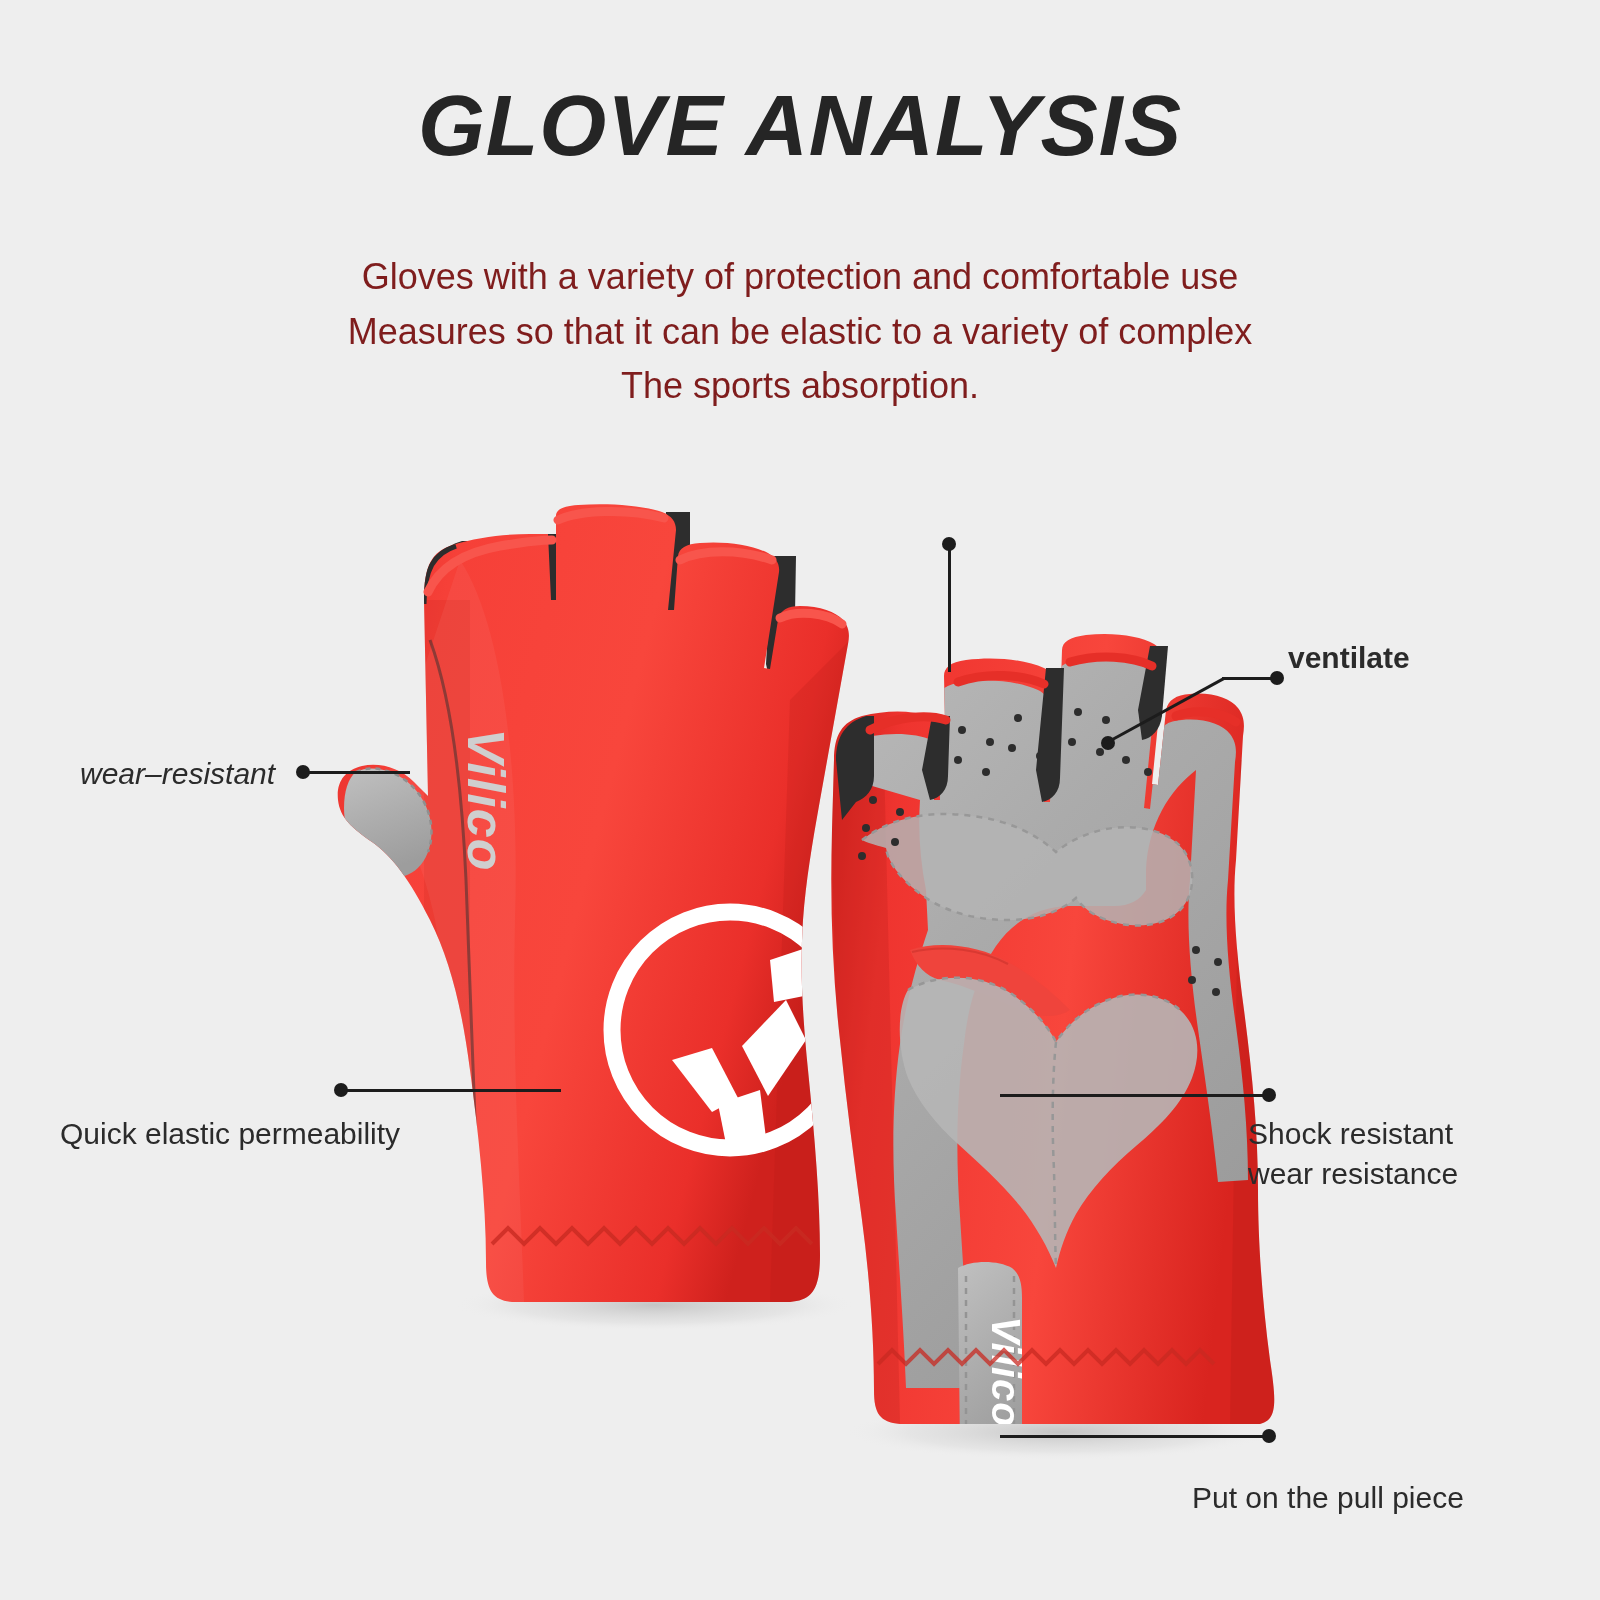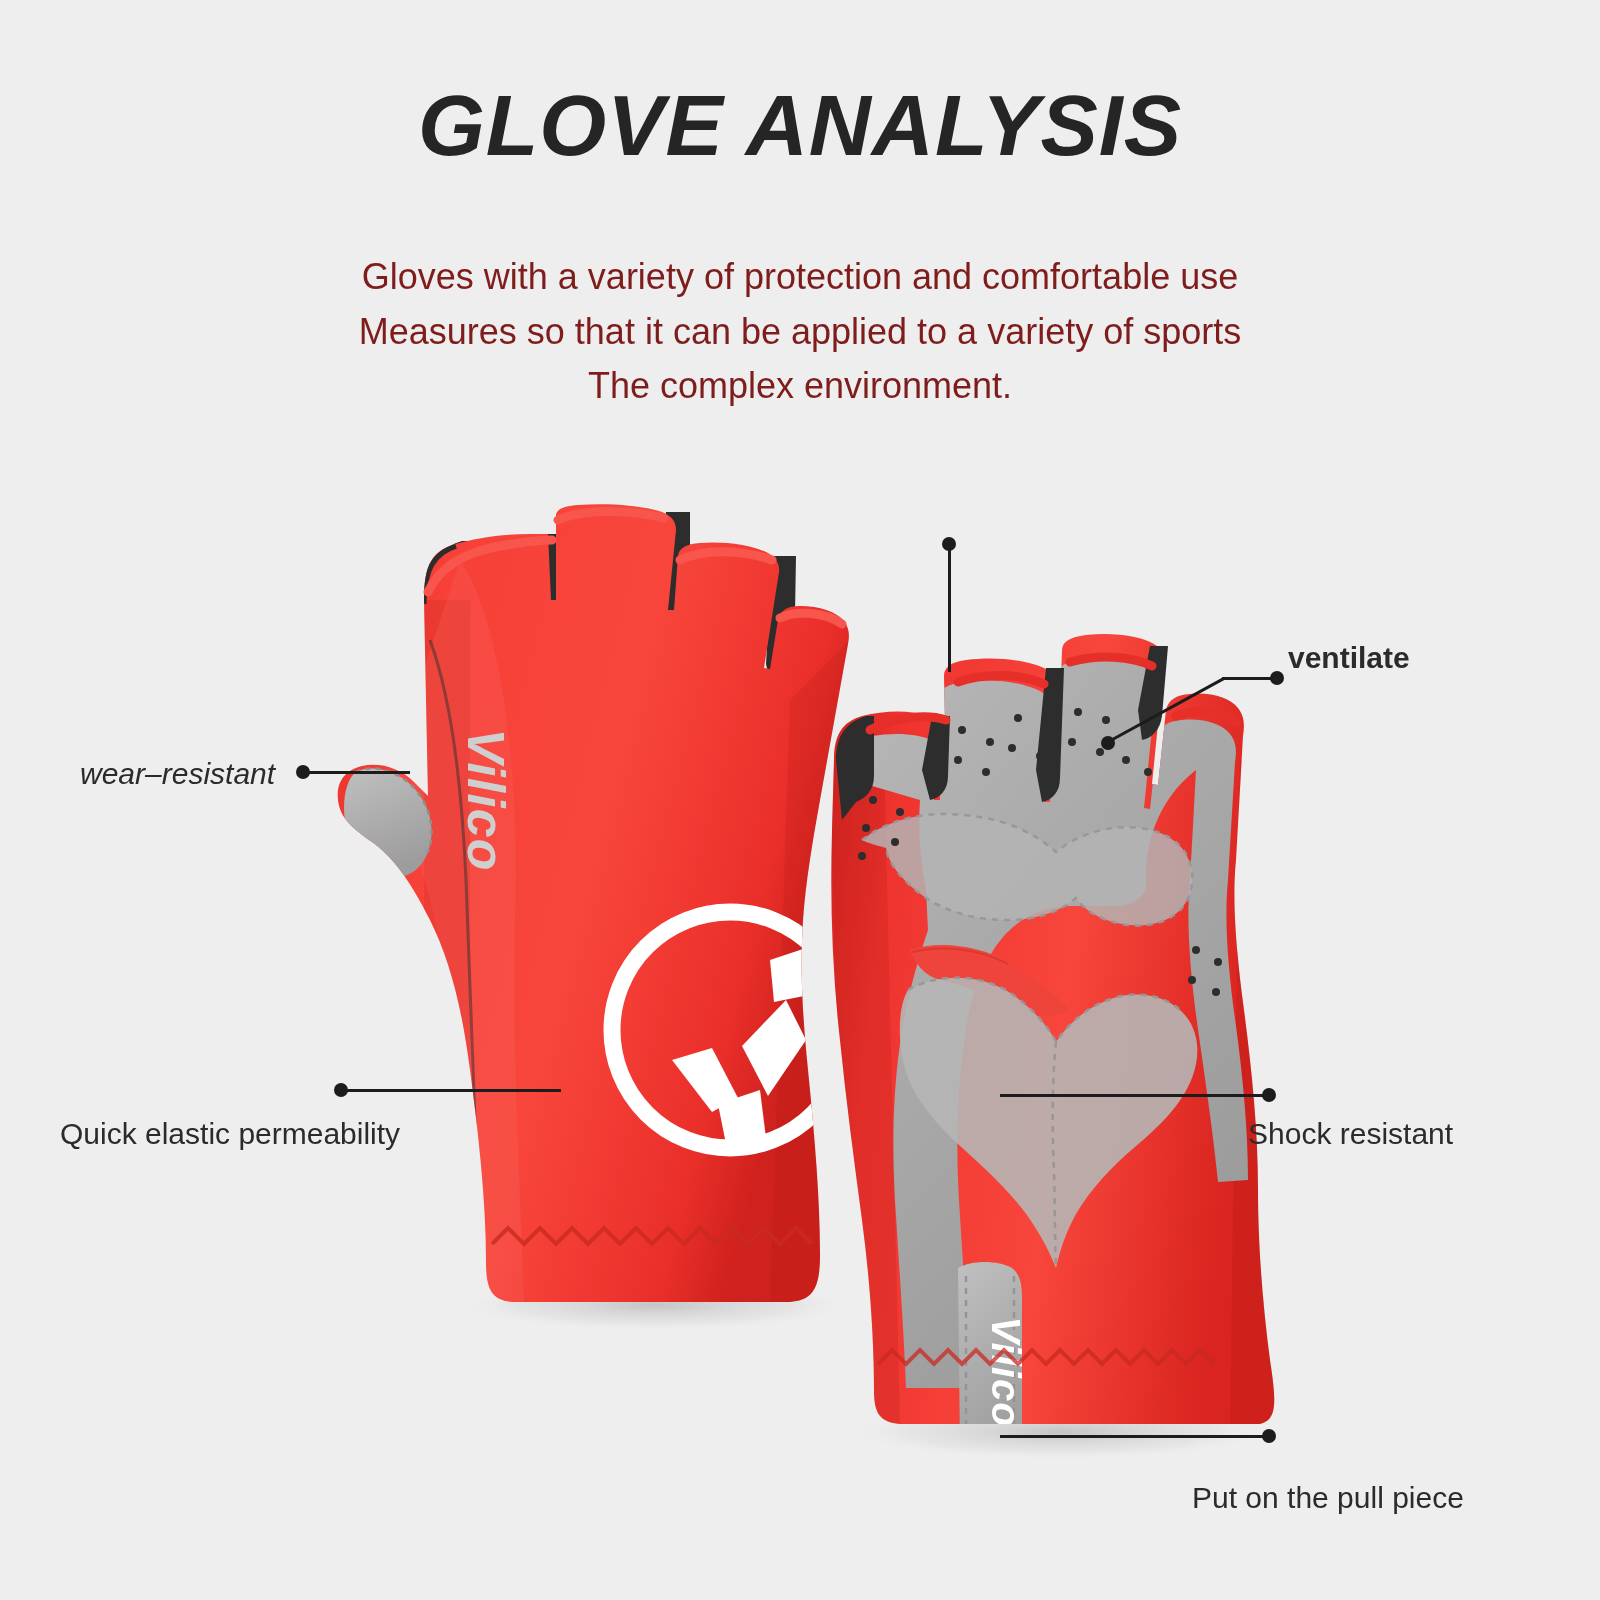--- a/index.html
+++ b/index.html
@@ -96,22 +96,22 @@
 </style>
 </head>
 <body>
 
 <div id="page">
 
   <div id="title">GLOVE ANALYSIS</div>
 
   <div id="subtitle">
     <div>Gloves with a variety of protection and comfortable use</div>
-    <div>Measures so that it can be applied to a variety of sports</div>
-    <div>The complex environment.</div>
+    <div>Measures so that it can be elastic to a variety of complex</div>
+    <div>The sports absorption.</div>
   </div>
 
   <div id="gloves">
     <svg width="1600" height="1600" viewBox="0 0 1600 1600" xmlns="http://www.w3.org/2000/svg">
       <defs>
         <linearGradient id="redGrad" x1="0" y1="0" x2="1" y2="0.4">
           <stop offset="0%" stop-color="#e22b27"></stop>
           <stop offset="22%" stop-color="#f64038"></stop>
           <stop offset="58%" stop-color="#f8463c"></stop>
           <stop offset="88%" stop-color="#ea2f2a"></stop>
@@ -389,19 +389,20 @@
   <div class="lead-h" style="left:308px; top:771px; width:102px;"></div>
 
   <div class="lead-dot" style="left:334px; top:1083px;"></div>
   <div class="lead-h" style="left:346px; top:1089px; width:215px;"></div>
   <div class="anno" style="left:60px; top:1114px;">Quick elastic permeability</div>
 
   <div class="lead-h" style="left:1000px; top:1094px; width:268px;"></div>
   <div class="lead-dot" style="left:1262px; top:1088px;"></div>
   <div class="anno two-line" style="left:1248px; top:1114px; width:320px;">
     <div>Shock resistant</div>
+    <div>wear resistance</div>
   </div>
 
   <div class="lead-h" style="left:1000px; top:1435px; width:268px;"></div>
   <div class="lead-dot" style="left:1262px; top:1429px;"></div>
   <div class="anno" style="left:1192px; top:1478px;text-align:center;">Put on the pull piece</div>
 
 </div>
 
 </body></html>

